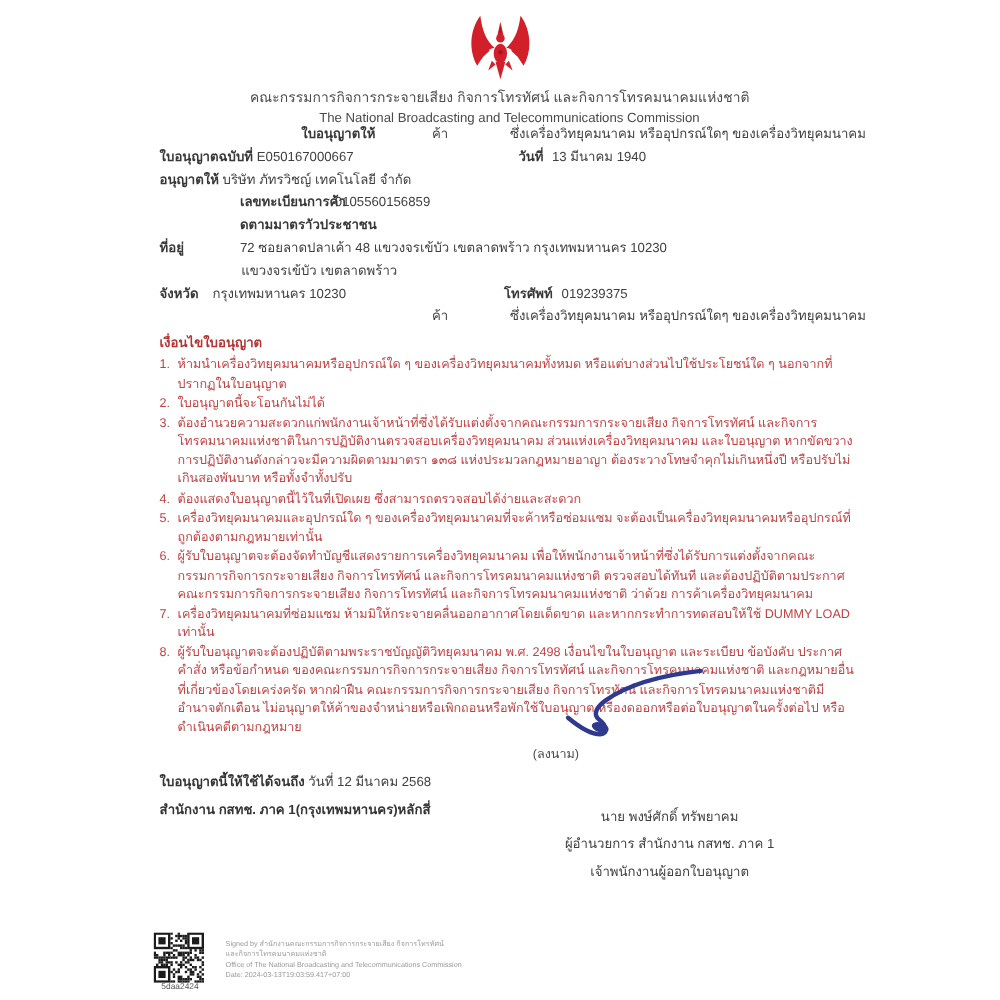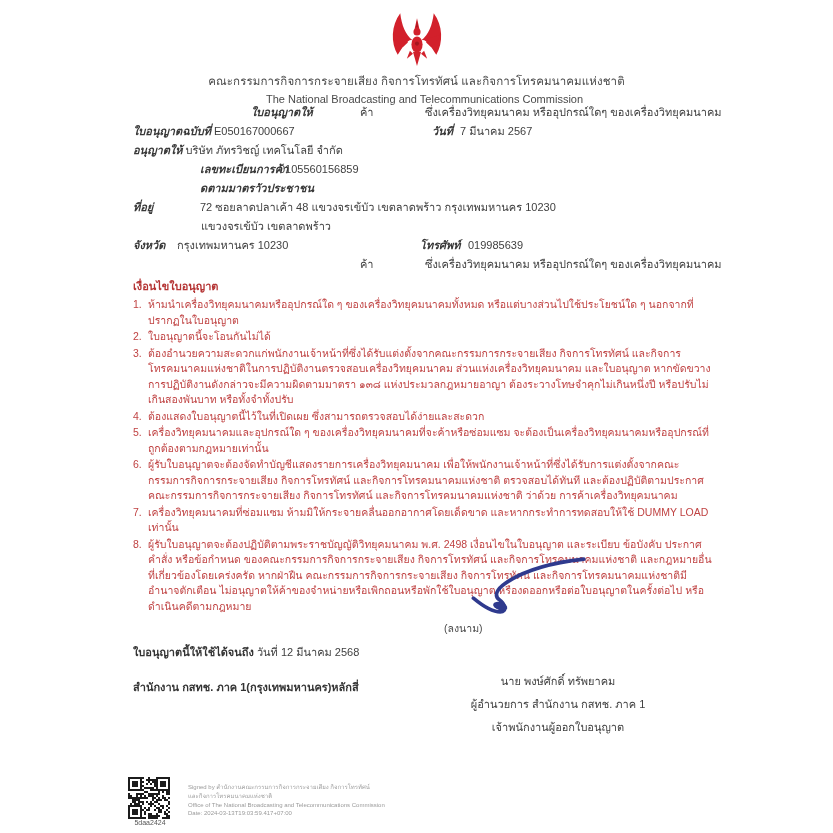--- a/index.html
+++ b/index.html
@@ -8,36 +8,36 @@
 
   
   .letterhead{position:absolute;top:4px;left:0;width:100%;text-align:center;}
   .emblem{display:block;margin:0 auto 2px auto;}
   .org-th{font-size:11.5px;color:#4a4a4a;letter-spacing:.1px;}
   .org-en{font-size:11px;color:#4a4a4a;margin-top:3px;padding-left:16px;}
 
   
   .content{position:absolute;left:133px;top:103px;width:580px;font-size:11px;color:#3f3f3f;}
   .row{position:relative;height:19px;line-height:19px;white-space:nowrap;}
-  .b{font-weight:bold;color:#383838;font-style:italic;}
+  .b{font-weight:bold;color:#383838;}
   .abs{position:absolute;top:0;}
 
   
   .cond-header{margin-top:3px;height:18px;line-height:18px;font-weight:bold;color:#b53434;font-size:11px;}
   .cond-list{margin-top:2px;}
   .cond-item{display:flex;color:#c04343;font-size:10.5px;line-height:15.5px;margin-bottom:1px;}
   .cond-num{flex:0 0 15px;}
   .cond-text{flex:1;}
 
   
   .sig-swoosh{position:absolute;left:462px;top:556px;}
   .sign-label{position:absolute;left:444px;top:620px;font-size:10.5px;color:#4a4a4a;}
   .sig-block{position:absolute;left:443px;top:641px;width:230px;text-align:center;font-size:11px;line-height:23px;color:#3f3f3f;margin-top:29px;}
   .validity-block{position:absolute;left:133px;top:641px;font-size:11px;line-height:22.5px;}
-  .validity-block .l{font-weight:bold;color:#343434;margin-top:12px;}
+  .validity-block .l{font-weight:bold;color:#343434;}
 
   
   .qr{position:absolute;left:128px;top:777px;}
   .qr-caption{position:absolute;left:126px;top:819px;width:48px;text-align:center;font-size:7px;color:#555;}
   .signed-block{position:absolute;left:188px;top:783px;font-size:6px;line-height:8.8px;color:#9a9a9a;}
   .addr-block{position:absolute;right:40px;top:786px;text-align:right;}
   .addr-th{font-size:7.5px;color:#4a4a4a;line-height:13px;}
   .addr-en{font-size:7px;color:#6a6a6a;line-height:13px;}
 </style>
 </head>
@@ -73,21 +73,21 @@
     <div class="row">
       <span class="abs b" style="left:118px">ใบอนุญาตให้</span>
       <span class="abs" style="left:227px">ค้า</span>
       <span class="abs" style="left:292px">ซึ่งเครื่องวิทยุคมนาคม หรืออุปกรณ์ใดๆ ของเครื่องวิทยุคมนาคม</span>
     </div>
 
     <div class="row">
       <span class="b">ใบอนุญาตฉบับที่</span>
       <span>E050167000667</span>
       <span class="abs b" style="left:299px">วันที่</span>
-      <span class="abs" style="left:327px">7 มีนาคม 2567</span>
+      <span class="abs" style="left:327px">13 มีนาคม 1940</span>
     </div>
 
     <div class="row">
       <span class="b">อนุญาตให้</span>
       <span>บริษัท ภัทรวิชญ์ เทคโนโลยี จำกัด</span>
     </div>
 
     <div class="row">
       <span class="abs b" style="left:67px">เลขทะเบียนการค้า</span>
       <span class="abs" style="left:146px">0105560156859</span>
@@ -103,21 +103,21 @@
     </div>
 
     <div class="row">
       <span class="abs" style="left:68px">แขวงจรเข้บัว เขตลาดพร้าว</span>
     </div>
 
     <div class="row">
       <span class="b">จังหวัด</span>
       <span class="abs" style="left:44px">กรุงเทพมหานคร 10230</span>
       <span class="abs b" style="left:287px">โทรศัพท์</span>
-      <span class="abs" style="left:335px">019985639</span>
+      <span class="abs" style="left:335px">019239375</span>
     </div>
 
     <div class="row">
       <span class="abs" style="left:227px">ค้า</span>
       <span class="abs" style="left:292px">ซึ่งเครื่องวิทยุคมนาคม หรืออุปกรณ์ใดๆ ของเครื่องวิทยุคมนาคม</span>
     </div>
 
     <div class="cond-header">เงื่อนไขใบอนุญาต</div>
     <div class="cond-list" id="conditions-list">
         <div class="cond-item">

